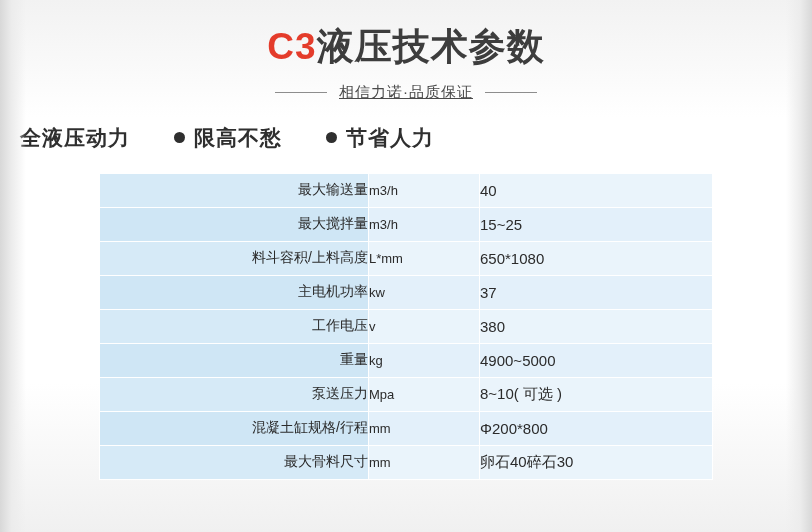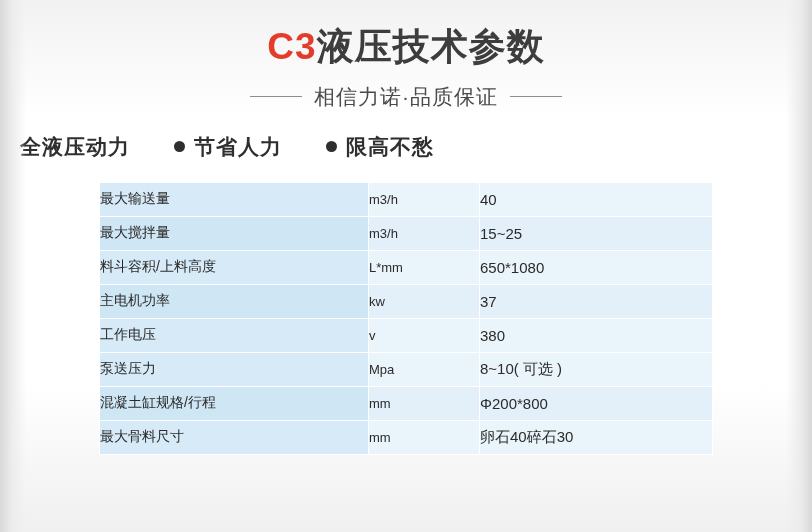--- a/index.html
+++ b/index.html
@@ -57,23 +57,24 @@
     align-items: center;
     justify-content: center;
     gap: 12px;
   }
   .rule {
     width: 52px;
     height: 1px;
     background: #8d8d8d;
   }
   .subtitle {
-    font-size: 21px;
+    font-size: 15px;
     color: #4a4a4a;
     letter-spacing: 1px;
+    text-decoration: underline;
   }
 
   .features {
     margin-top: 22px;
     display: flex;
     align-items: center;
     gap: 44px;
   }
   .feature {
     display: flex;
@@ -105,21 +106,21 @@
   }
   table.spec td {
     height: 33px;
     padding: 0 0 0 0;
     border: 1px solid #ffffff;
     vertical-align: middle;
   }
   td.c-name {
     width: 268px;
     background: #d6eaf7;
-    text-align: left;
+    text-align: right;
     font-size: 14px;
   }
   td.c-unit {
     width: 110px;
     background: #eaf4fb;
     padding-left: 18px;
     font-size: 13px;
   }
   td.c-val {
     background: #eaf4fb;
@@ -152,25 +153,25 @@
     </div>
   </div>
 
   <div class="features">
     <div class="feature">
       <span class="bullet"></span>
       <span>全液压动力</span>
     </div>
     <div class="feature">
       <span class="bullet"></span>
-      <span>节省人力</span>
+      <span>限高不愁</span>
     </div>
     <div class="feature">
       <span class="bullet"></span>
-      <span>限高不愁</span>
+      <span>节省人力</span>
     </div>
   </div>
 
   <div class="table-wrap">
     <table class="spec">
       <tbody>
         <tr>
           <td class="c-name">最大输送量</td>
           <td class="c-unit">m3/h</td>
           <td class="c-val">40</td>
@@ -187,20 +188,25 @@
         </tr>
         <tr class="alt">
           <td class="c-name">主电机功率</td>
           <td class="c-unit">kw</td>
           <td class="c-val">37</td>
         </tr>
         <tr>
           <td class="c-name">工作电压</td>
           <td class="c-unit">v</td>
           <td class="c-val">380</td>
+        </tr>
+        <tr class="alt">
+          <td class="c-name">重量</td>
+          <td class="c-unit">kg</td>
+          <td class="c-val">4900~5000</td>
         </tr>
         <tr>
           <td class="c-name">泵送压力</td>
           <td class="c-unit">Mpa</td>
           <td class="c-val">8~10( 可选 )</td>
         </tr>
         <tr class="alt">
           <td class="c-name">混凝土缸规格/行程</td>
           <td class="c-unit">mm</td>
           <td class="c-val">Φ200*800</td>

